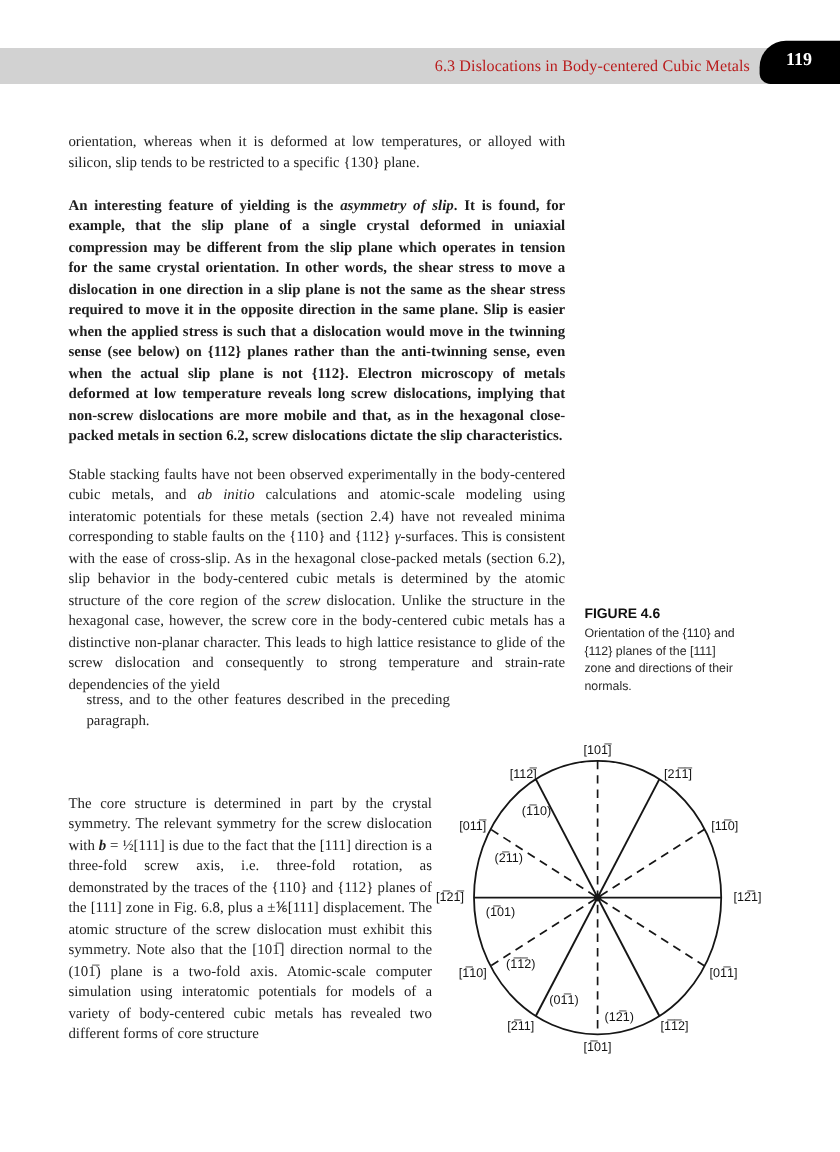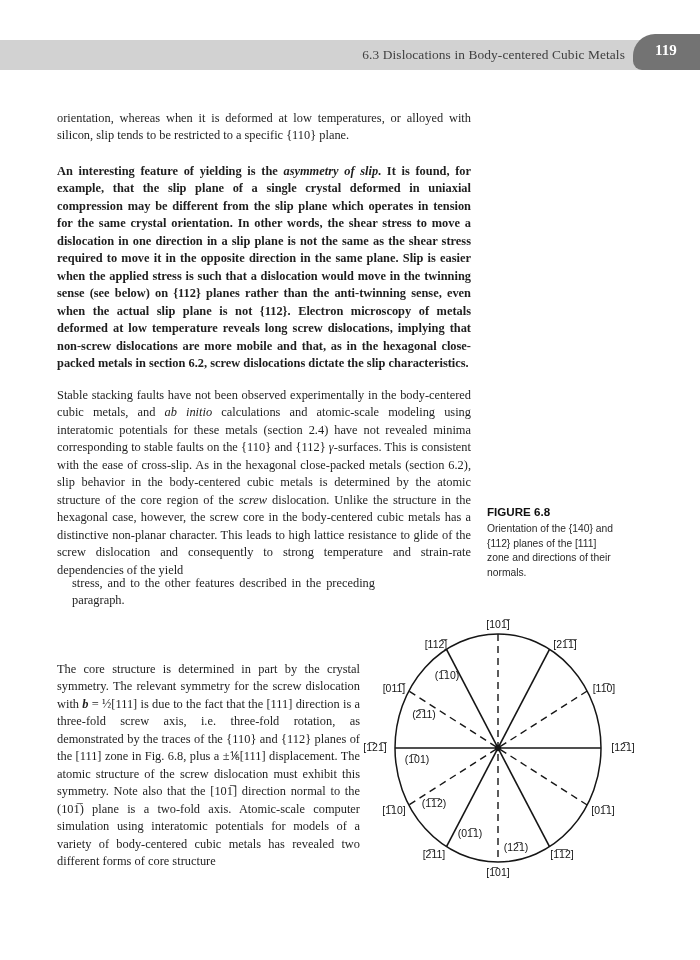--- a/index.html
+++ b/index.html
@@ -1,22 +1,22 @@
 <!DOCTYPE html>
 <html><head>
 <meta charset="utf-8">
 <style>
   html,body{margin:0;padding:0;background:#ffffff;}
   .page{position:relative;width:700px;height:960px;background:#ffffff;overflow:hidden;
         font-family:"Liberation Serif", serif;color:#1e1e1e;}
   
   .band{position:absolute;left:0;top:40px;width:700px;height:30px;background:#d2d2d2;}
   .band-title{position:absolute;right:75px;top:0;line-height:30px;font-size:13.4px;
-              color:#404040;font-family:"Liberation Serif", serif;letter-spacing:0.1px;}
-  .page-badge{position:absolute;left:633px;top:34px;width:67px;height:36px;background:#737373;
+              color:#b91c1c;font-family:"Liberation Serif", serif;letter-spacing:0.1px;}
+  .page-badge{position:absolute;left:633px;top:34px;width:67px;height:36px;background:#000000;
               border-radius:22px 0 0 9px;}
   .page-badge span{position:absolute;left:22px;top:8px;font-size:15px;font-weight:bold;
               color:#ffffff;font-family:"Liberation Serif", serif;}
   
   .body-text{position:absolute;margin:0;text-align:justify;font-size:12.4px;line-height:17.45px;
              color:#1e1e1e;}
   .p1{left:57px;top:110px;width:414px;}
   .p2{left:57px;top:163px;width:414px;font-weight:bold;}
   .p3{left:57px;top:387px;width:414px;}
   .p3b{left:72px;top:575px;width:303px;}
@@ -41,29 +41,29 @@
 
 <div class="page">
 
   <div class="band">
     <span class="band-title">6.3 Dislocations in Body-centered Cubic Metals</span>
   </div>
   <div class="page-badge">
     <span>119</span>
   </div>
 
-  <p class="body-text p1"><span>orientation, whereas when it is deformed at low temperatures, or alloyed with silicon, slip tends to be restricted to a specific {110} plane.</span></p>
+  <p class="body-text p1"><span>orientation, whereas when it is deformed at low temperatures, or alloyed with silicon, slip tends to be restricted to a specific {130} plane.</span></p>
   <p class="body-text p2"><span>An interesting feature of yielding is the </span><span class="seg-i">asymmetry of slip</span><span>. It is found, for example, that the slip plane of a single crystal deformed in uniaxial compression may be different from the slip plane which operates in tension for the same crystal orientation. In other words, the shear stress to move a dislocation in one direction in a slip plane is not the same as the shear stress required to move it in the opposite direction in the same plane. Slip is easier when the applied stress is such that a dislocation would move in the twinning sense (see below) on {112} planes rather than the anti-twinning sense, even when the actual slip plane is not {112}. Electron microscopy of metals deformed at low temperature reveals long screw dislocations, implying that non-screw dislocations are more mobile and that, as in the hexagonal close-packed metals in section 6.2, screw dislocations dictate the slip characteristics.</span></p>
   <p class="body-text p3"><span>Stable stacking faults have not been observed experimentally in the body-centered cubic metals, and </span><span class="seg-i">ab initio</span><span> calculations and atomic-scale modeling using interatomic potentials for these metals (section 2.4) have not revealed minima corresponding to stable faults on the {110} and {112} </span><span class="seg-i">γ</span><span>-surfaces. This is consistent with the ease of cross-slip. As in the hexagonal close-packed metals (section 6.2), slip behavior in the body-centered cubic metals is determined by the atomic structure of the core region of the </span><span class="seg-i">screw</span><span> dislocation. Unlike the structure in the hexagonal case, however, the screw core in the body-centered cubic metals has a distinctive non-planar character. This leads to high lattice resistance to glide of the screw dislocation and consequently to strong temperature and strain-rate dependencies of the yield</span></p>
   <p class="body-text p3b"><span>stress, and to the other features described in the preceding paragraph.</span></p>
   <p class="body-text p4"><span>The core structure is determined in part by the crystal symmetry. The relevant symmetry for the screw dislocation with </span><span class="seg-bi">b</span><span> = ½[111] is due to the fact that the [111] direction is a three-fold screw axis, i.e. three-fold rotation, as demonstrated by the traces of the {110} and {112} planes of the [111] zone in Fig. 6.8, plus a ±⅙[111] displacement. The atomic structure of the screw dislocation must exhibit this symmetry. Note also that the [101̅] direction normal to the (101̅) plane is a two-fold axis. Atomic-scale computer simulation using interatomic potentials for models of a variety of body-centered cubic metals has revealed two different forms of core structure</span></p>
 
   <aside class="fig-caption">
-    <div class="fig-label">FIGURE 6.8</div>
-    <div class="fig-caption-text">Orientation of the {140} and {112} planes of the [111] zone and directions of their normals.</div>
+    <div class="fig-label">FIGURE 4.6</div>
+    <div class="fig-caption-text">Orientation of the {110} and {112} planes of the [111] zone and directions of their normals.</div>
   </aside>
 
   <svg class="figure" width="308" height="292" viewBox="0 0 308 292" xmlns="http://www.w3.org/2000/svg">
 
     <ellipse class="zone-circle" cx="148" cy="140" rx="103" ry="114"></ellipse>
 
     <line class="trace-solid" x1="199.5" y1="41.3" x2="96.5" y2="238.7"></line>
     <line class="trace-solid" x1="45" y1="140" x2="251" y2="140"></line>
     <line class="trace-solid" x1="96.5" y1="41.3" x2="199.5" y2="238.7"></line>
 

